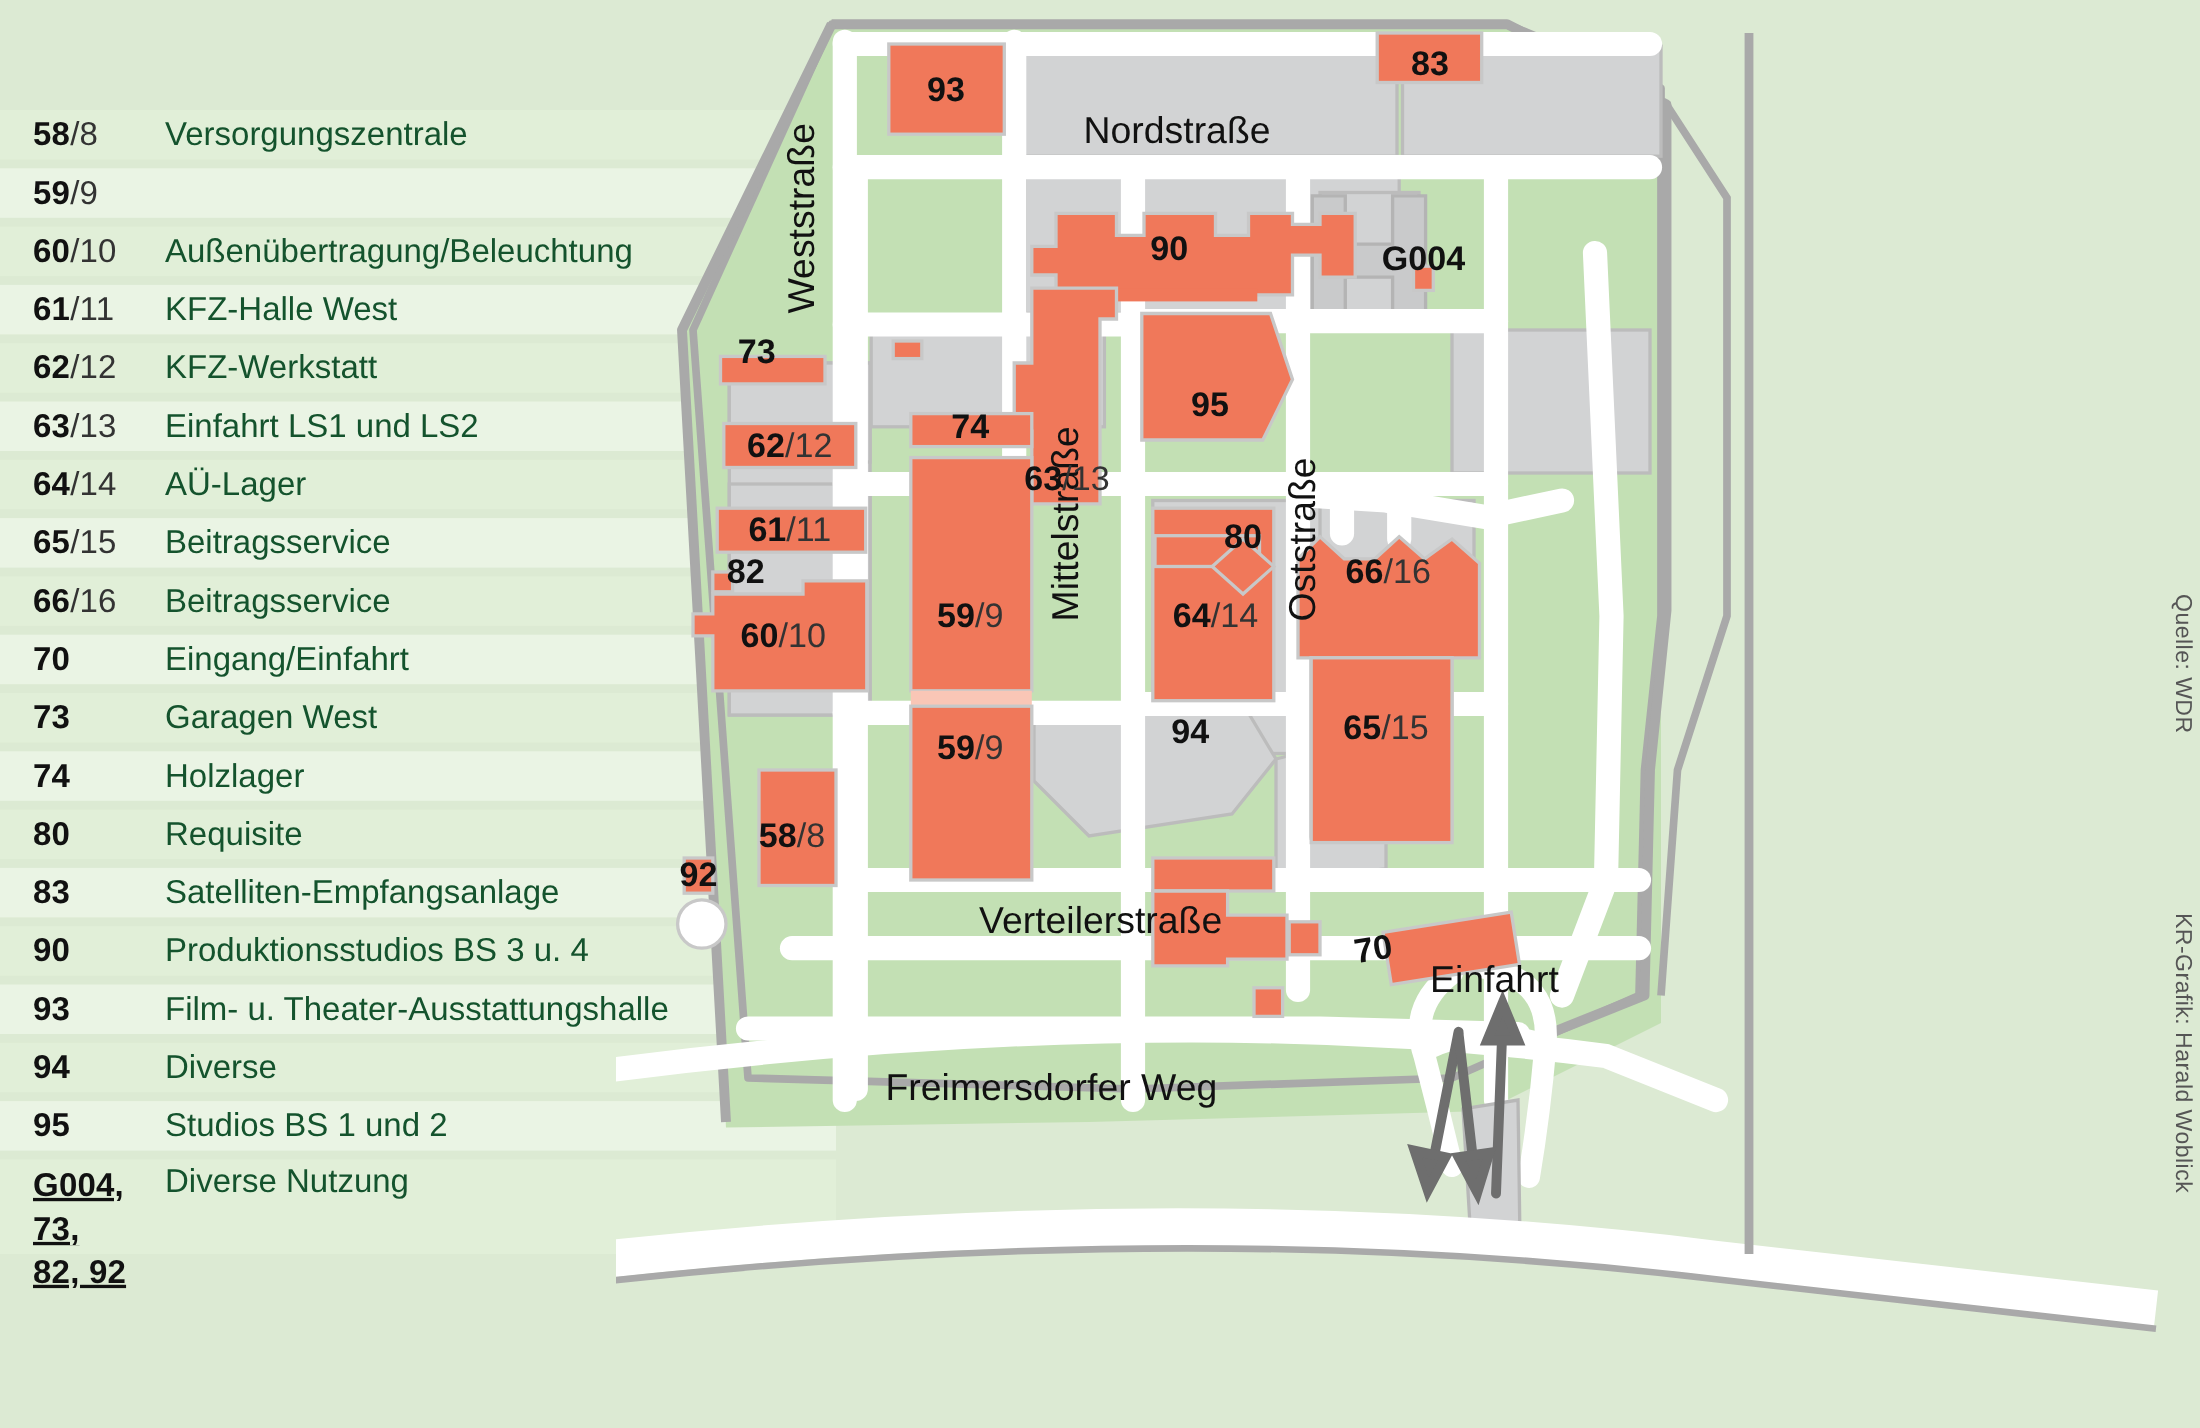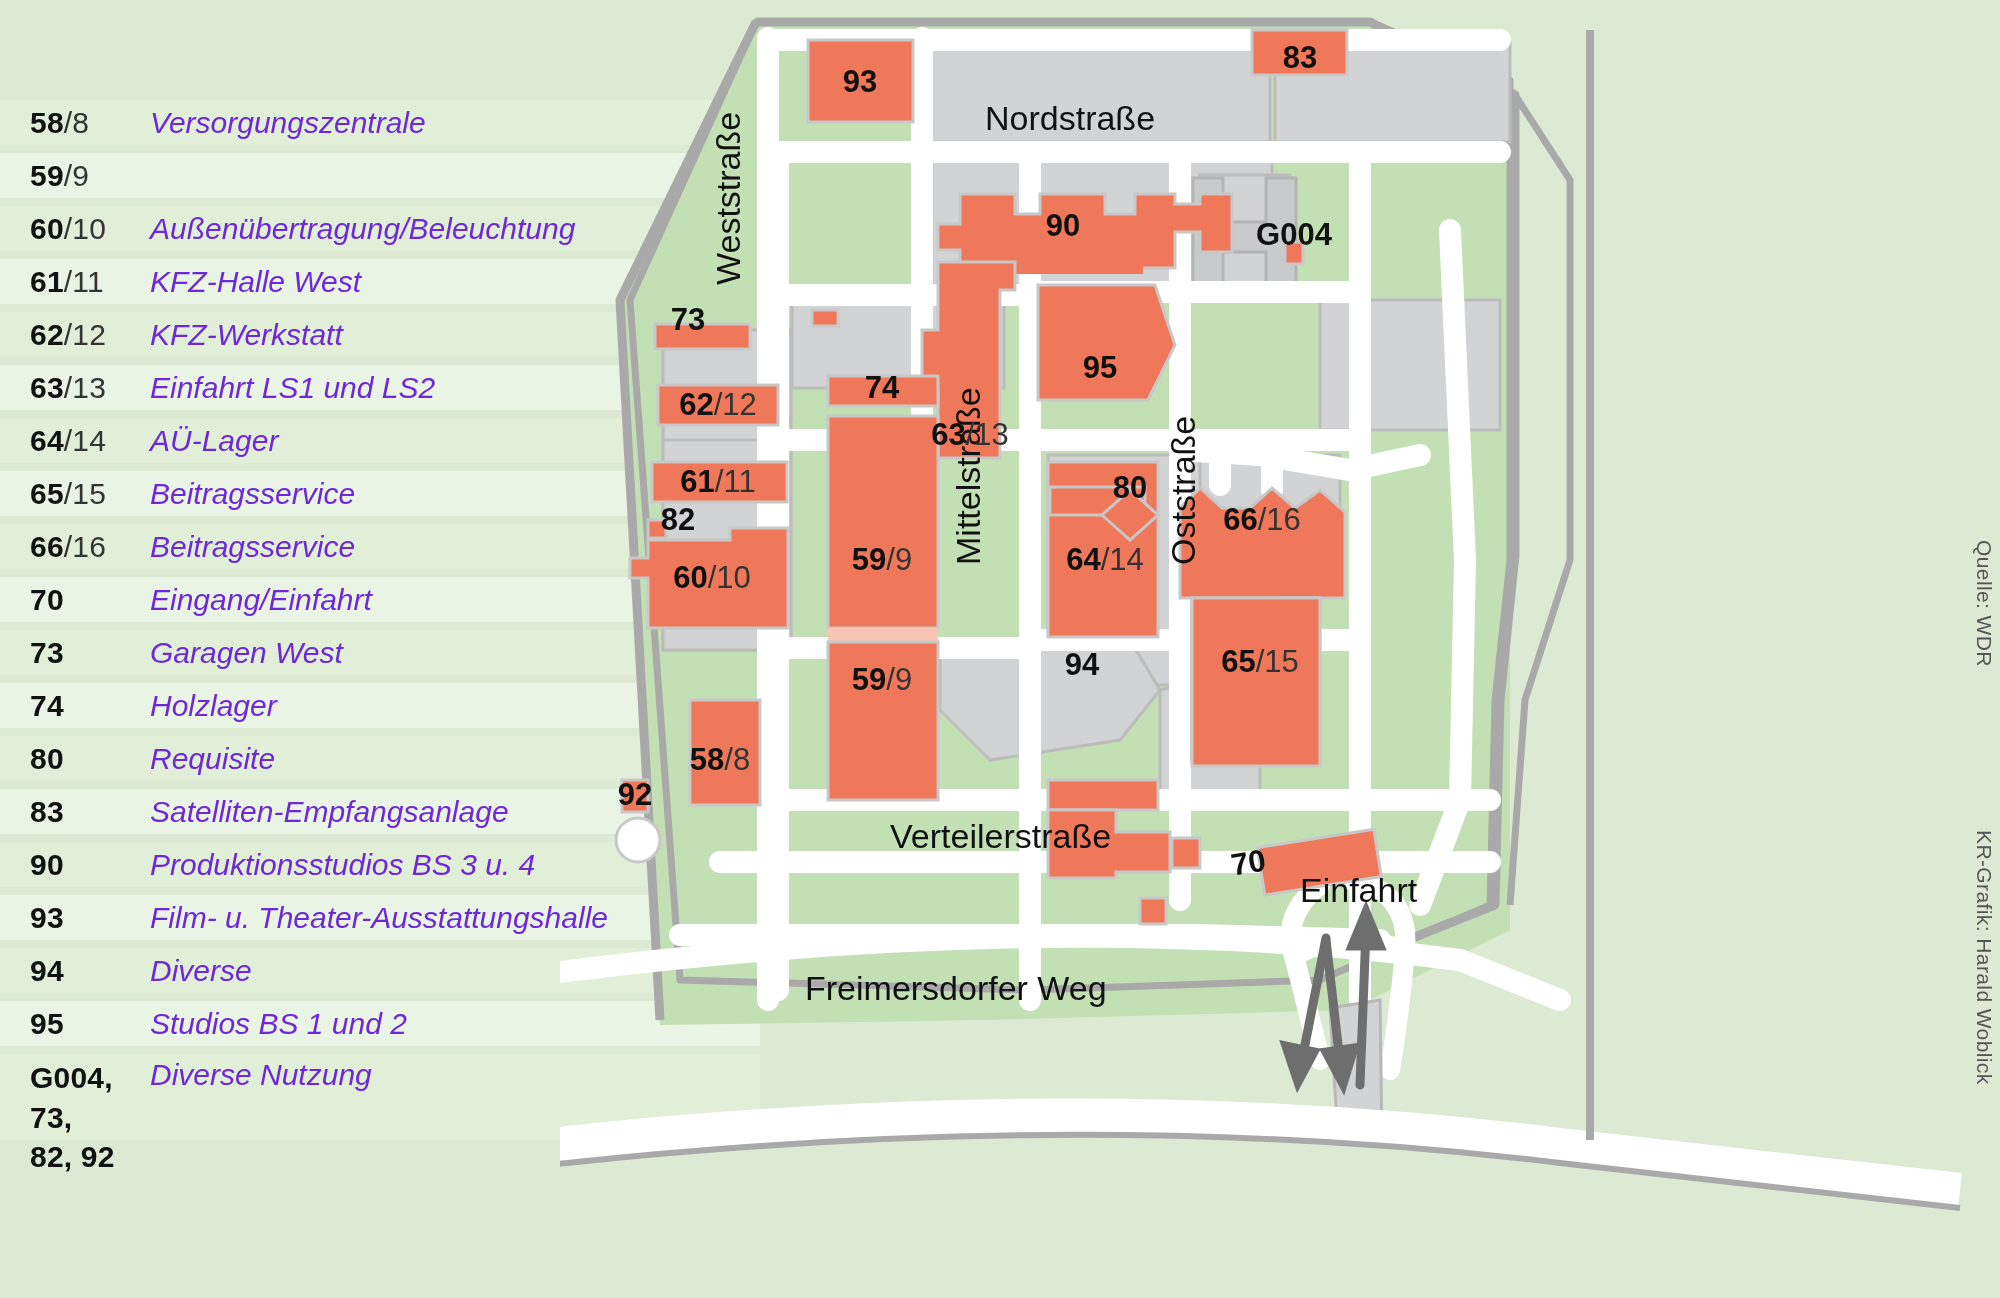--- a/index.html
+++ b/index.html
@@ -24,25 +24,25 @@
   }
   .leg-row.a .stripe{background:#e1efd8;}
   .leg-row.b .stripe{background:#eaf4e4;}
   .leg-row .num{
     position:relative;z-index:2;width:150px;padding-left:30px;
     box-sizing:border-box;font-size:30px;color:#111;letter-spacing:.2px;
   }
   .leg-row .num b{font-weight:bold;}
   .leg-row .num i{font-style:normal;color:#333;}
   .leg-row .lbl{
-    position:relative;z-index:2;font-size:30px;color:#6d28d9;white-space:nowrap;font-style:italic;
+    position:relative;z-index:2;font-size:30px;color:#14532d;white-space:nowrap;
   }
   .leg-row.tall{height:92px;align-items:flex-start;}
   .leg-row.tall .stripe{height:86px;}
-  .leg-row.tall .num{padding-top:8px;line-height:1.32;width:150px;font-weight:bold;}
+  .leg-row.tall .num{padding-top:8px;line-height:1.32;width:150px;font-weight:bold;text-decoration:underline;}
   .leg-row.tall .lbl{padding-top:8px;}
 
   
   #map{position:absolute;left:560px;top:0;width:1440px;height:1298px;}
   #map svg{display:block;}
 
   
   .credit{
     position:absolute;right:4px;
     writing-mode:vertical-rl;

